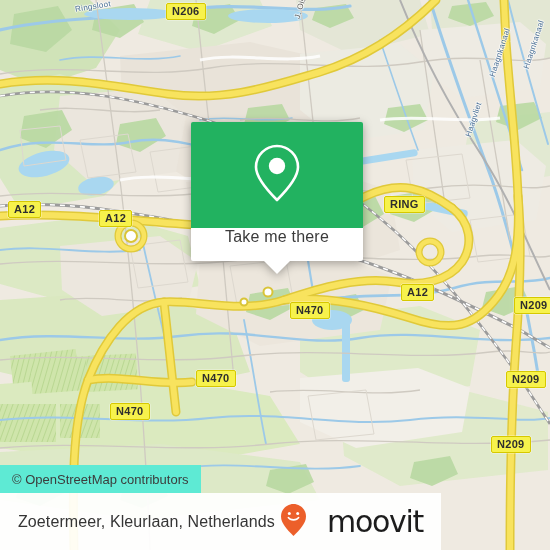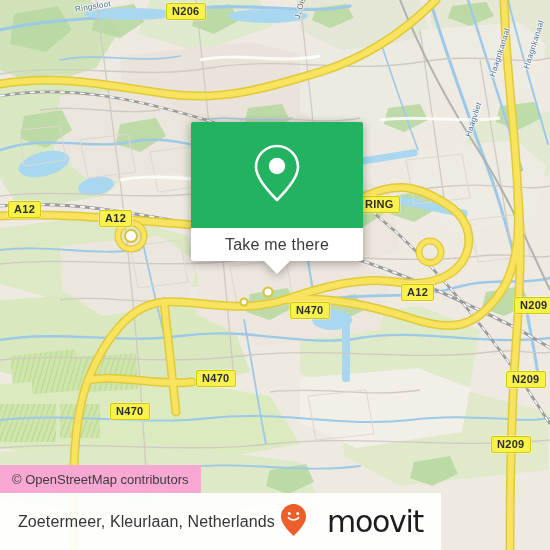--- a/index.html
+++ b/index.html
@@ -45,33 +45,33 @@
   #callout{
     position:absolute;left:191px;top:122px;width:172px;
     filter:drop-shadow(0 2px 5px rgba(0,0,0,.33));
   }
   #callout-top{
     height:106px;background:#22b260;border-radius:2px 2px 0 0;
     display:flex;align-items:center;justify-content:center;
   }
   #callout-bottom{
     height:33px;background:#fff;border-radius:0 0 2px 2px;
-    display:flex;align-items:center;justify-content:center;
+    display:flex;align-items:flex-start;justify-content:center;
   }
   #callout-label{font-size:16px;color:#3b3b3b;letter-spacing:.2px;}
   #callout-tail{
     position:absolute;left:50%;transform:translateX(-50%);top:139px;
     width:0;height:0;border-left:13px solid transparent;border-right:13px solid transparent;
     border-top:13px solid #fff;
   }
 
   
   #attribution{
     position:absolute;left:0;top:465px;height:28px;
-    background:#f9a8d4;display:flex;align-items:center;padding:0 12px 0 12px;
+    background:#5eead4;display:flex;align-items:center;padding:0 12px 0 12px;
     font-size:13px;color:#3c3c3c;
   }
 
   
   #footer{
     position:absolute;left:0;top:493px;width:441px;height:57px;
     background:rgba(255,255,255,.93);
     display:flex;align-items:center;justify-content:space-between;
     padding:0 18px;box-sizing:border-box;
   }
@@ -264,21 +264,21 @@
     <div class="maplabel water-label" style="left:75px;top:2px;transform:rotate(-9deg);">Ringsloot</div>
     <div class="maplabel water-label" style="left:468px;top:132px;transform:rotate(-72deg);transform-origin:left center;">Haagvliet</div>
     <div class="maplabel water-label" style="left:492px;top:72px;transform:rotate(-72deg);transform-origin:left center;">Haagnkanaal</div>
     <div class="maplabel water-label" style="left:526px;top:64px;transform:rotate(-72deg);transform-origin:left center;">Haagnkanaal</div>
 
     <div class="maplabel road-label" style="left:297px;top:14px;transform:rotate(-73deg);transform-origin:left center;">J. Oise Wollem Weltering</div>
 
     <div class="shield" style="left:166px;top:3px;">N206</div>
     <div class="shield" style="left:8px;top:201px;">A12</div>
     <div class="shield" style="left:99px;top:210px;">A12</div>
-    <div class="shield" style="left:359px;top:196px;">RING</div>
+    <div class="shield" style="left:384px;top:196px;">RING</div>
     <div class="shield" style="left:401px;top:284px;">A12</div>
     <div class="shield" style="left:514px;top:297px;">N209</div>
     <div class="shield" style="left:290px;top:302px;">N470</div>
     <div class="shield" style="left:196px;top:370px;">N470</div>
     <div class="shield" style="left:506px;top:371px;">N209</div>
     <div class="shield" style="left:110px;top:403px;">N470</div>
     <div class="shield" style="left:491px;top:436px;">N209</div>
   </div>
 
   <div id="callout">

